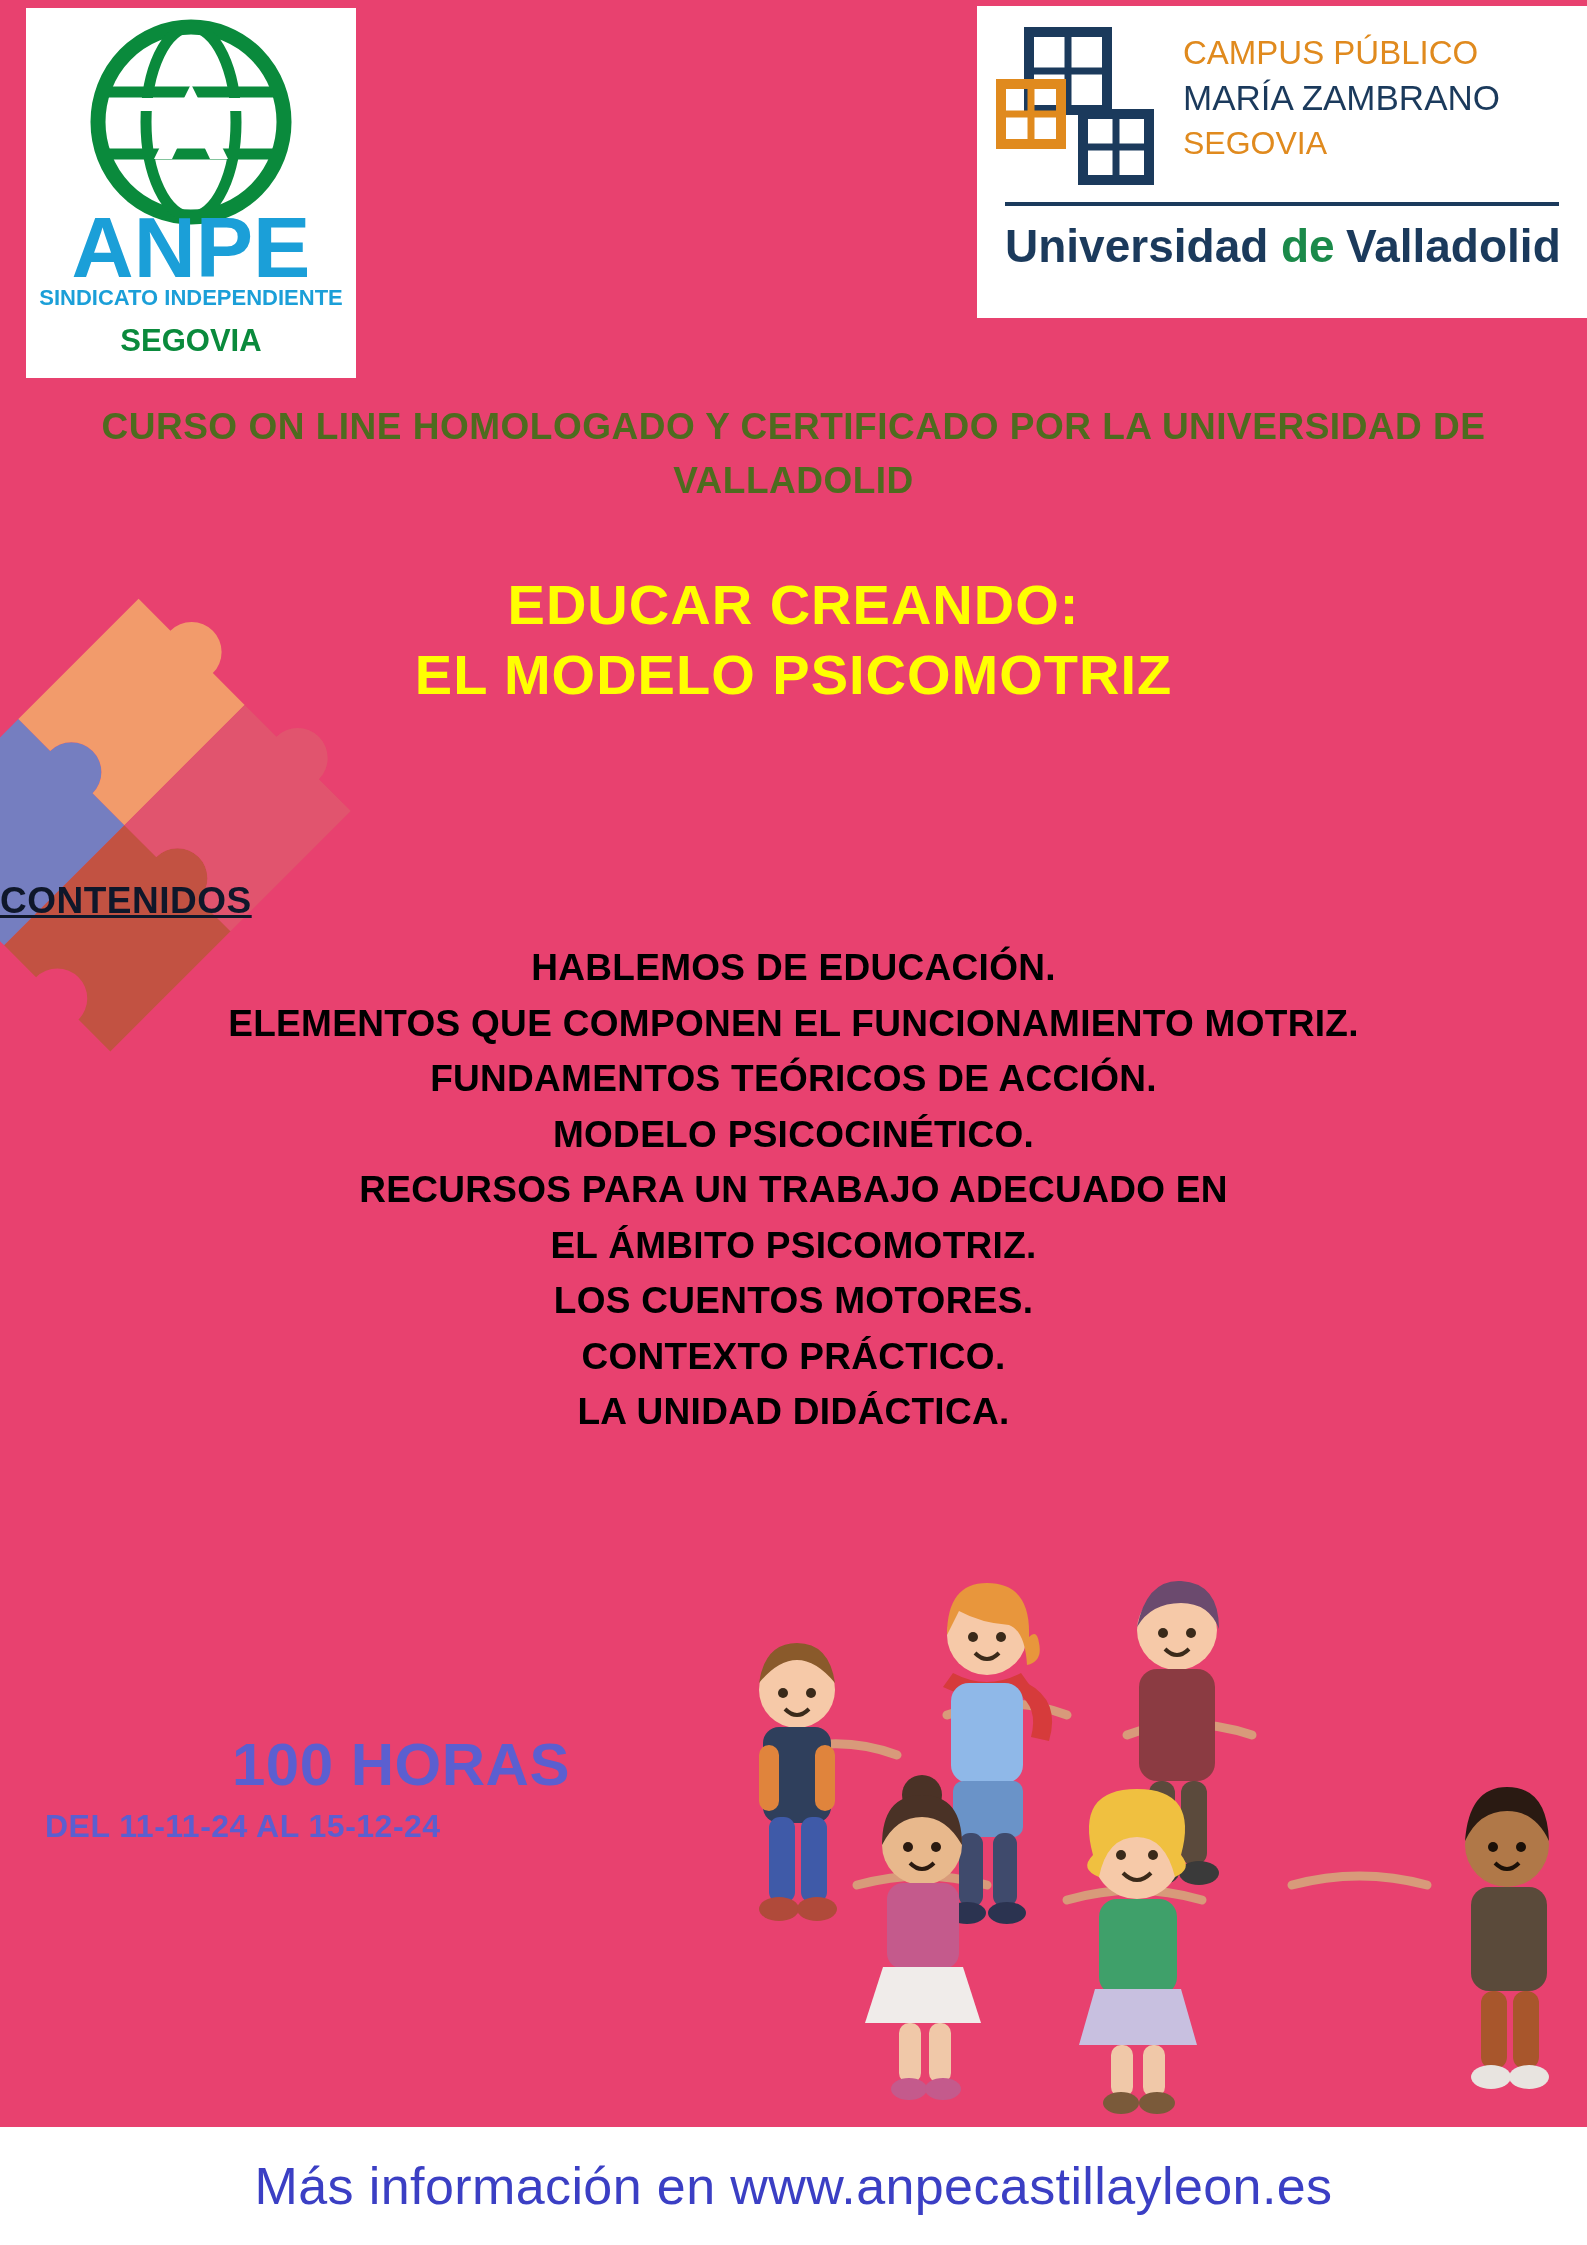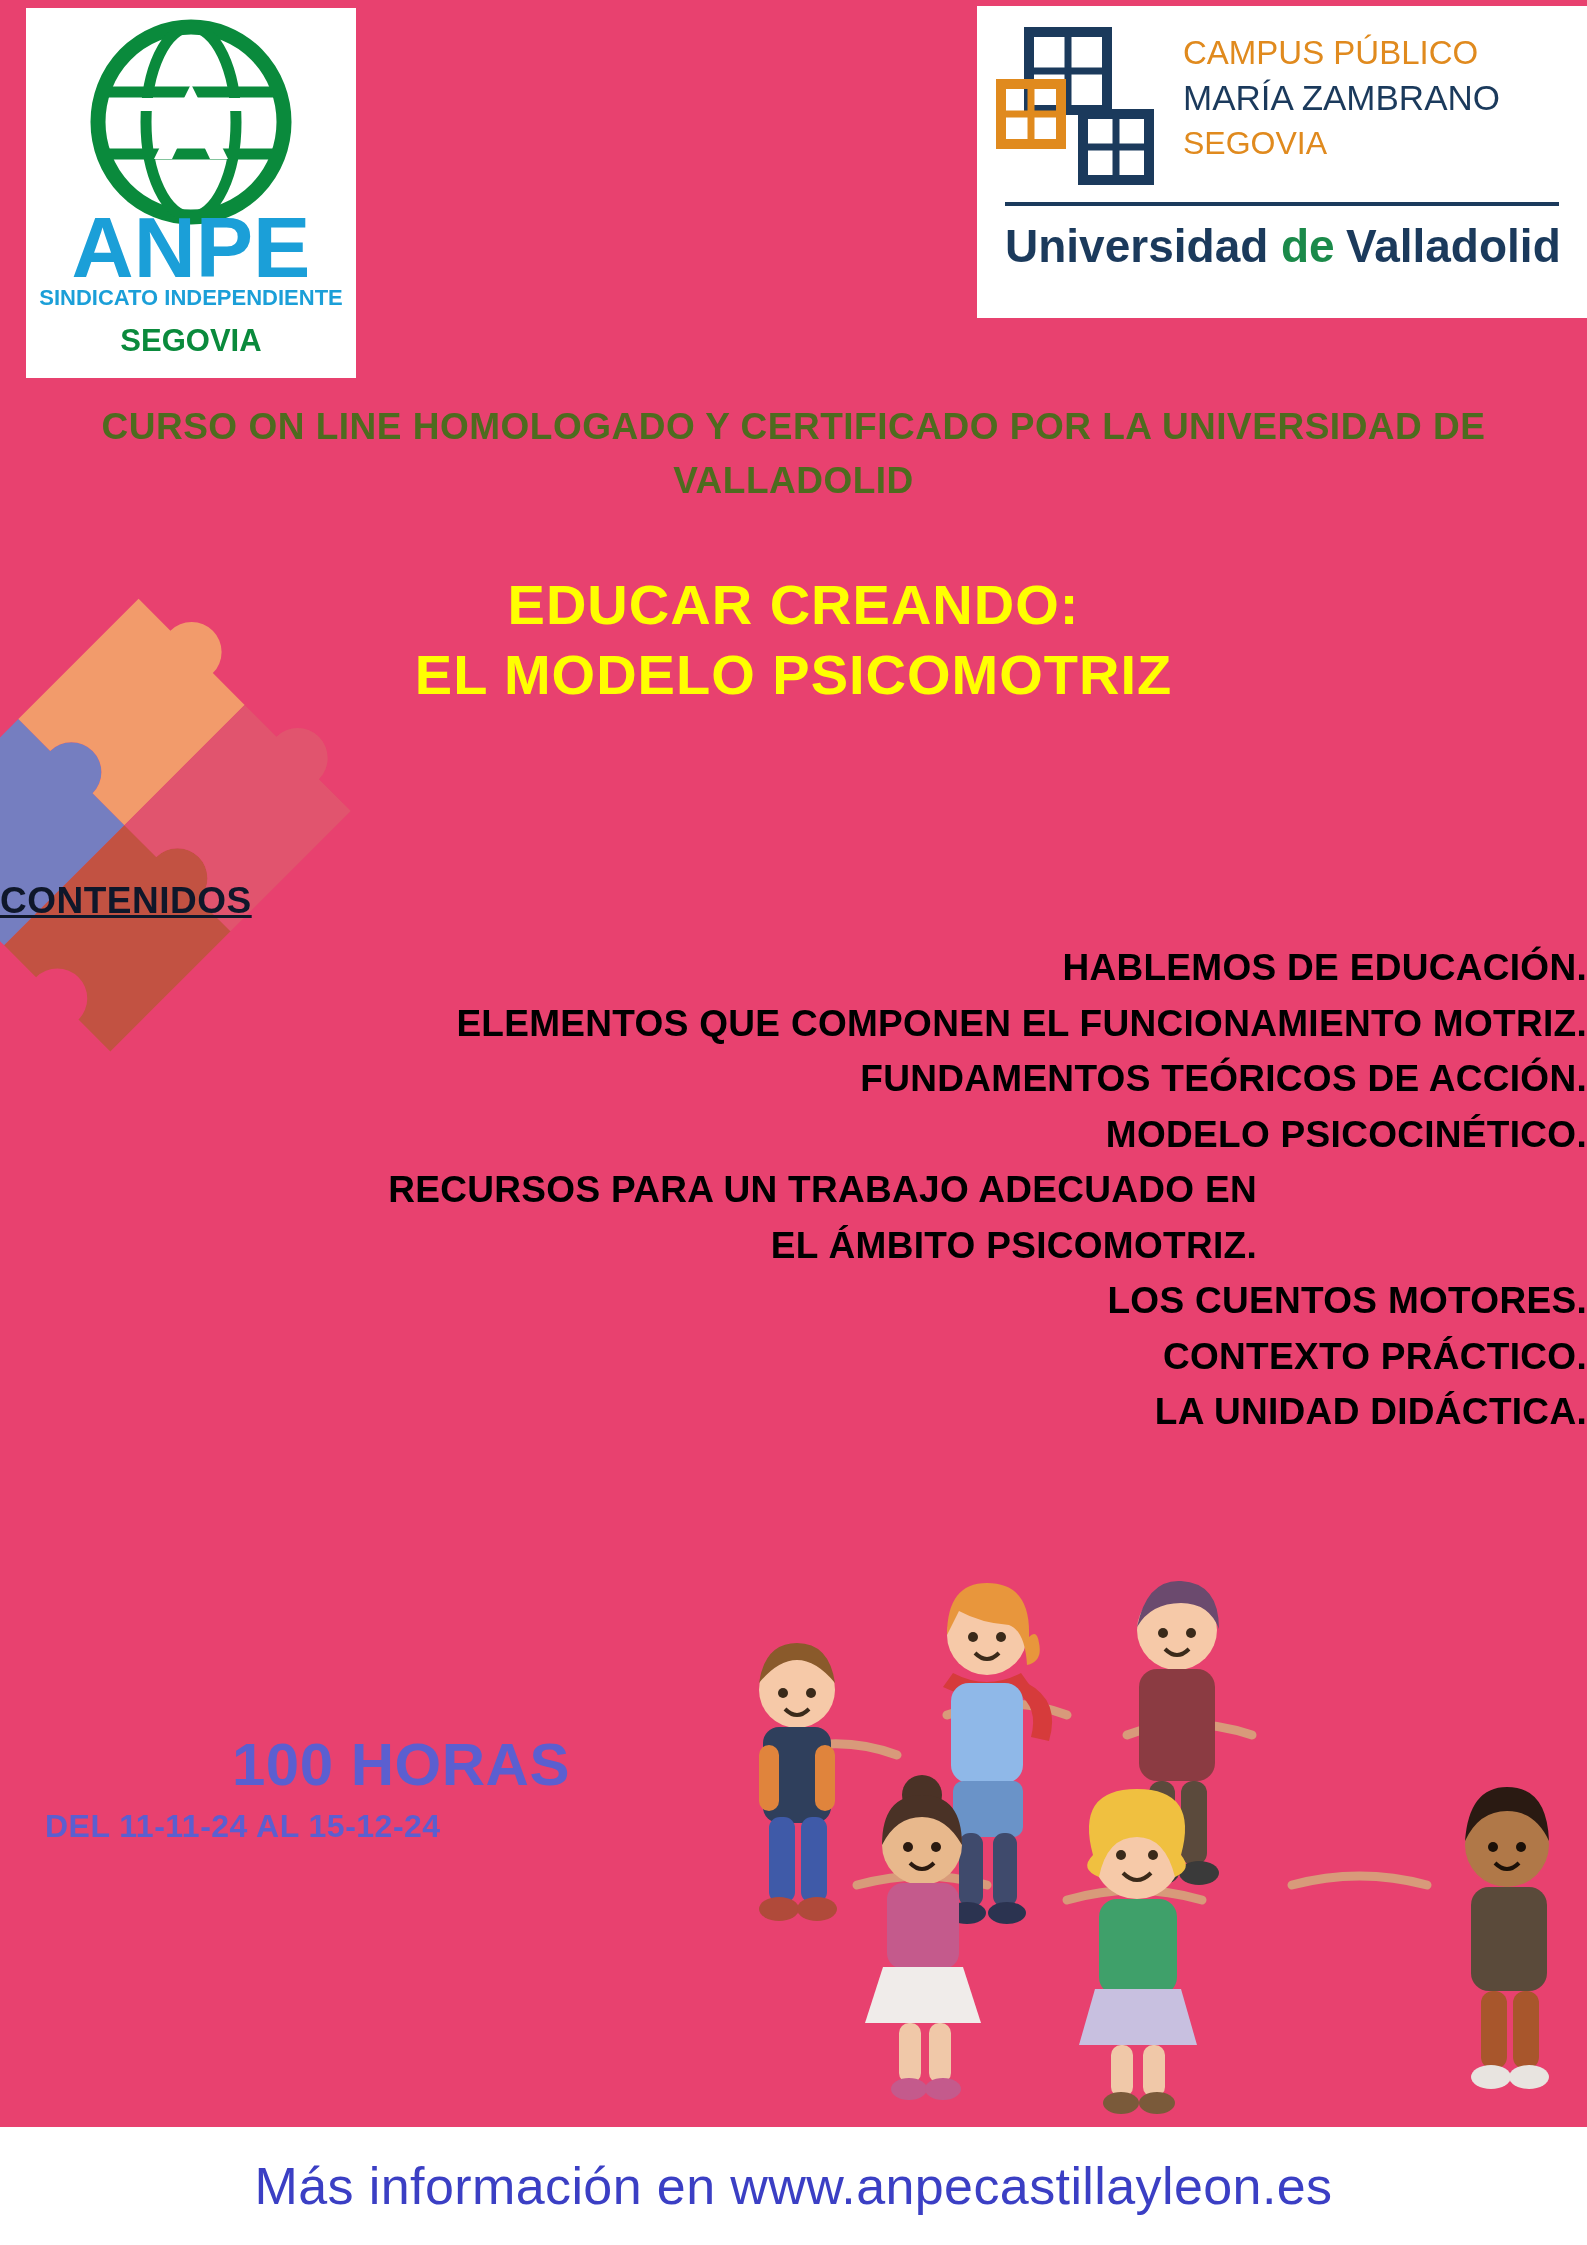--- a/index.html
+++ b/index.html
@@ -93,21 +93,21 @@
     top: 940px;
     left: 0;
     width: 100%;
     text-align: center;
     color: #000000;
     font-size: 37px;
     font-weight: bold;
     line-height: 1.50;
     letter-spacing: 0.3px;
   }
-  .contents-list div { white-space: normal; text-align: right; }
+  .contents-list div { white-space: normal; }
 
   
   .hours {
     position: absolute;
     left: 232px;
     top: 1730px;
     color: #5b5fd0;
     font-size: 60px;
     font-weight: bold;
     letter-spacing: 0.5px;

